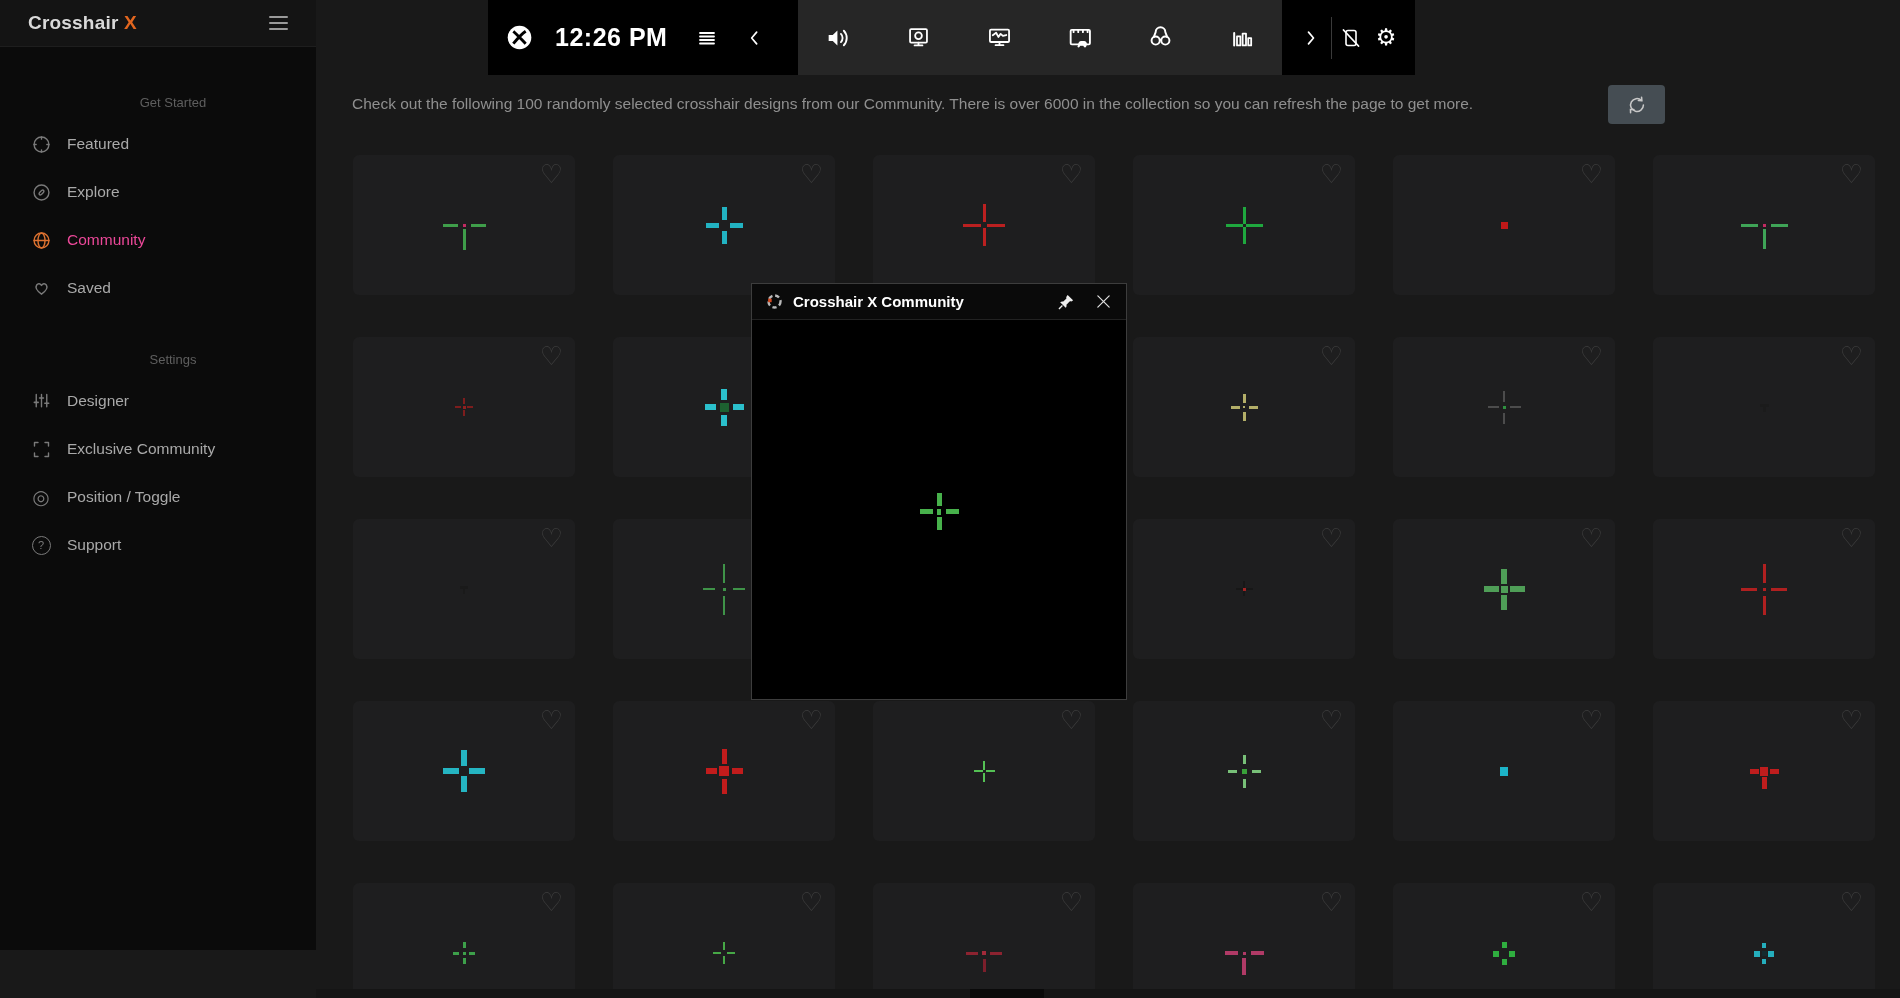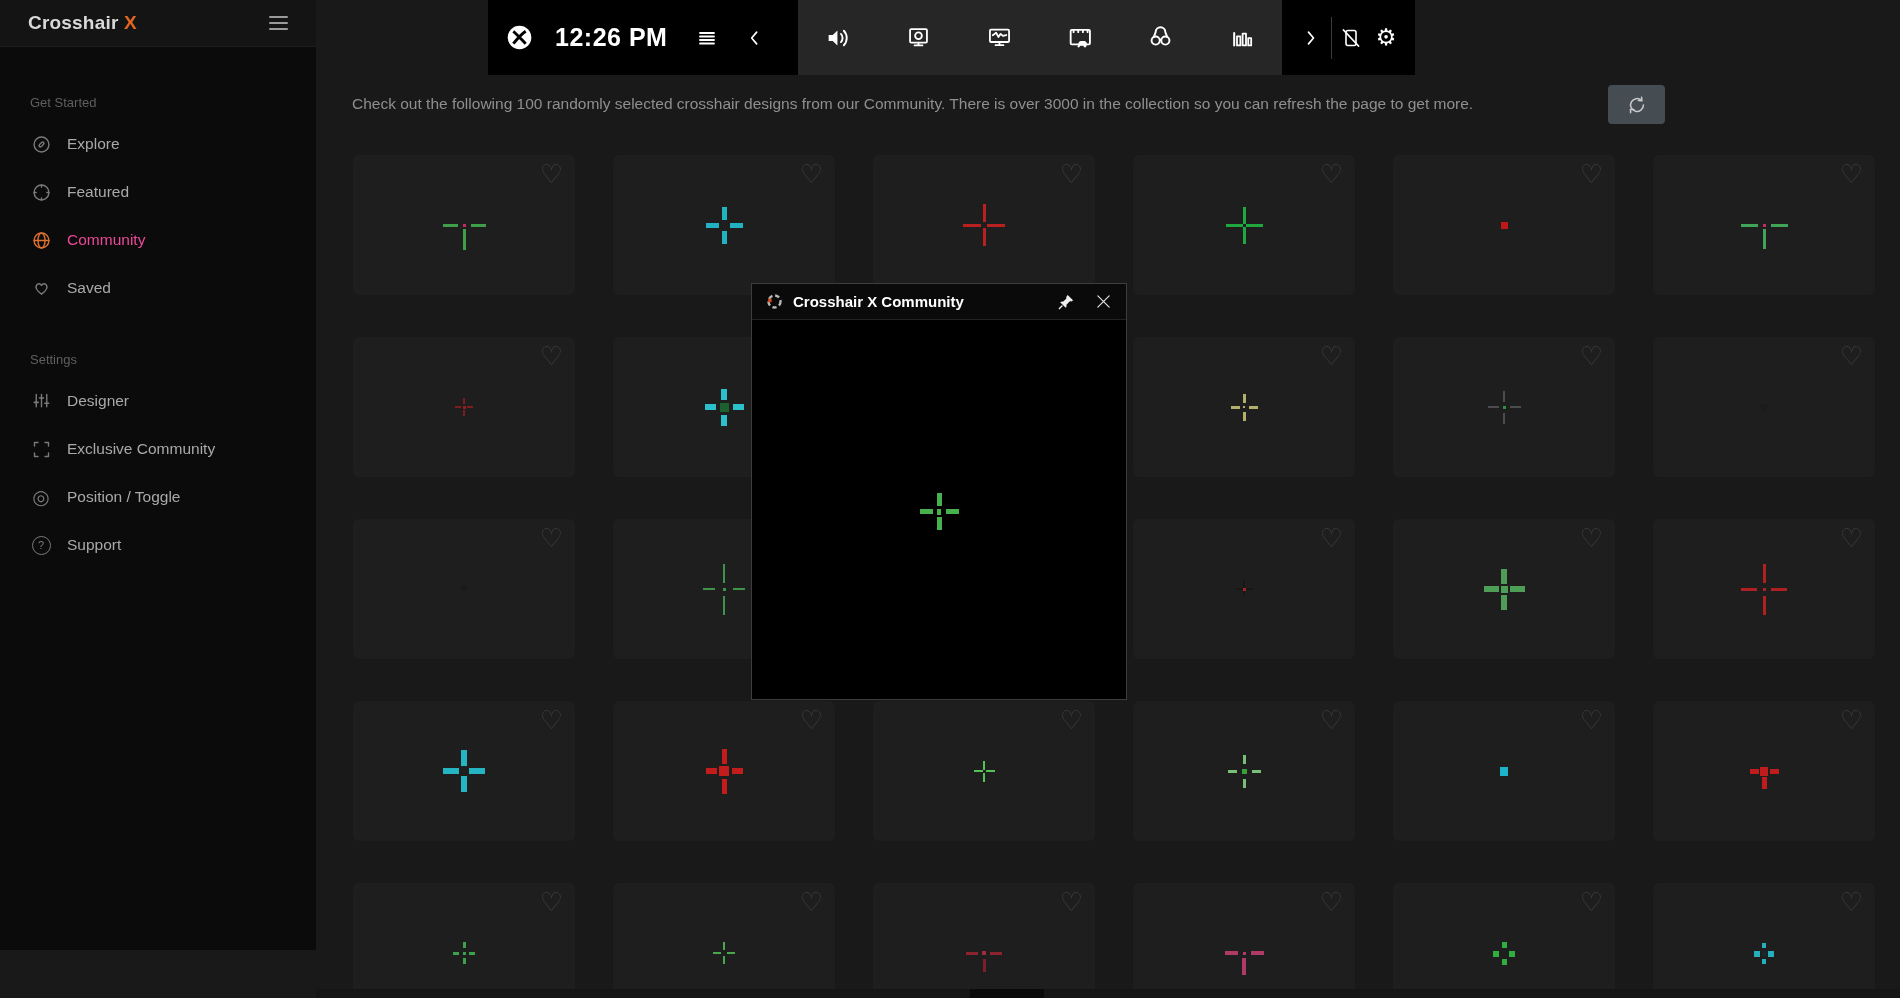--- a/index.html
+++ b/index.html
@@ -5,21 +5,21 @@
   html,body{margin:0;padding:0;}
   body{
     width:1900px;height:998px;overflow:hidden;position:relative;
     background:#191919;font-family:"Liberation Sans",sans-serif;
     -webkit-font-smoothing:antialiased;
   }
   .icon{display:inline-flex;align-items:center;justify-content:center;line-height:1;}
   .icon svg{display:block;}
 
   
-  #sidebar{position:absolute;left:0;top:0;width:316px;height:950px;background:#0b0b0b;z-index:10;}
+  #sidebar{position:absolute;left:0;top:0;width:316px;height:950px;background:#0b0b0b;z-index:10;text-align:center;}
   #sidebar-header{height:47px;background:#141414;border-bottom:1px solid #1e1e1e;
     display:flex;align-items:center;padding:0 28px;box-sizing:border-box;}
   #logo{font-size:19px;font-weight:bold;color:#d9d9d9;letter-spacing:.2px;}
   #logo .accent{color:#e2661f;}
   #hamburger{margin-left:auto;display:flex;flex-direction:column;gap:4px;cursor:pointer;}
   #hamburger i{display:block;width:19px;height:2px;background:#9a9a9a;border-radius:1px;}
   #sidebar-nav{padding-top:34px;}
   .section-label{color:#5f5f5f;font-size:13px;margin:14px 0 10px 30px;}
   .nav-item{display:flex;align-items:center;height:48px;padding-left:30px;cursor:pointer;color:#a9a9a9;}
   .nav-item .icon{width:22px;height:22px;margin-right:15px;color:#7a7a7a;font-size:20px;}
@@ -89,33 +89,33 @@
         <i></i>
         <i></i>
       </div>
   </div>
   <div id="sidebar-nav">
       <div class="section-label">Get Started</div>
       <div class="nav-item">
         <span class="icon">
           <svg width="21" height="21" viewBox="0 0 24 24" fill="none" stroke="currentColor" stroke-width="1.6" stroke-linecap="round" stroke-linejoin="round">
             <circle cx="12" cy="12" r="8.5"></circle>
+            <path d="M12 3.5 v2.4 M12 18.1 v2.4 M3.5 12 h2.4 M18.1 12 h2.4"></path>
+          </svg>
+        </span>
+        <span class="label">Featured</span>
+      </div>
+      <div class="nav-item">
+        <span class="icon">
+          <svg width="21" height="21" viewBox="0 0 24 24" fill="none" stroke="currentColor" stroke-width="1.6" stroke-linecap="round" stroke-linejoin="round">
+            <circle cx="12" cy="12" r="8.5"></circle>
             <ellipse cx="12" cy="12" rx="3.4" ry="1.6" transform="rotate(-45 12 12)"></ellipse>
           </svg>
         </span>
         <span class="label">Explore</span>
-      </div>
-      <div class="nav-item">
-        <span class="icon">
-          <svg width="21" height="21" viewBox="0 0 24 24" fill="none" stroke="currentColor" stroke-width="1.6" stroke-linecap="round" stroke-linejoin="round">
-            <circle cx="12" cy="12" r="8.5"></circle>
-            <path d="M12 3.5 v2.4 M12 18.1 v2.4 M3.5 12 h2.4 M18.1 12 h2.4"></path>
-          </svg>
-        </span>
-        <span class="label">Featured</span>
       </div>
       <div class="nav-item active">
         <span class="icon">
           <svg width="21" height="21" viewBox="0 0 24 24" fill="none" stroke="currentColor" stroke-width="1.6" stroke-linecap="round" stroke-linejoin="round">
             <circle cx="12" cy="12" r="8.5"></circle>
             <ellipse cx="12" cy="12" rx="4" ry="8.5"></ellipse>
             <path d="M3.5 12 h17"></path>
           </svg>
         </span>
         <span class="label">Community</span>
@@ -153,21 +153,21 @@
       </div>
       <div class="nav-item">
         <span class="icon">
           <span class="help-circle">?</span>
         </span>
         <span class="label">Support</span>
       </div>
     </div>
 </div>
 
-<div id="description">Check out the following 100 randomly selected crosshair designs from our Community. There is over 3000 in the collection so you can refresh the page to get more.</div>
+<div id="description">Check out the following 100 randomly selected crosshair designs from our Community. There is over 6000 in the collection so you can refresh the page to get more.</div>
 <div id="refresh-btn">
     <span class="icon">
       <svg width="22" height="22" viewBox="0 0 24 24" fill="none" stroke="#c8c8c8" stroke-width="1.7" stroke-linecap="round">
         <path d="M19 12 a7 7 0 1 1 -2.2-5.1"></path>
         <path d="M17 3.5 L17.3 7.3 L13.5 7.1" fill="none"></path>
         <path d="M5 20.5 L4.9 16.9 L8.6 17" fill="none"></path>
       </svg>
     </span>
   </div>
 <div id="grid">

